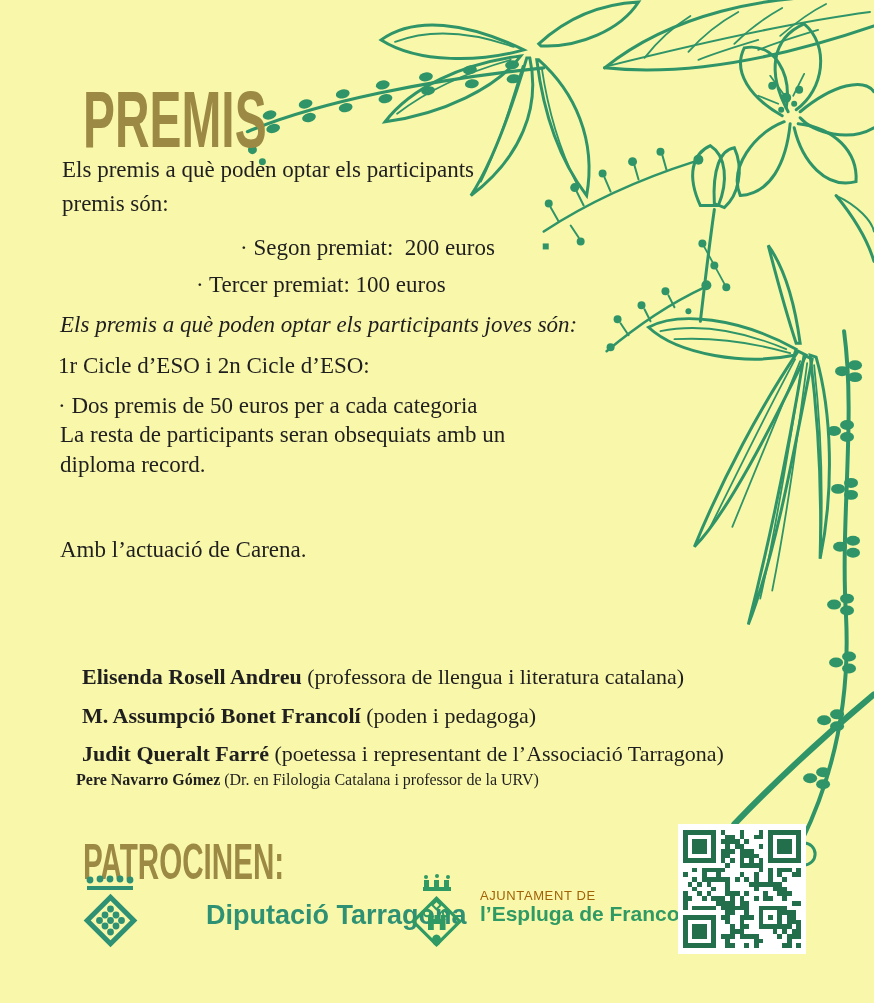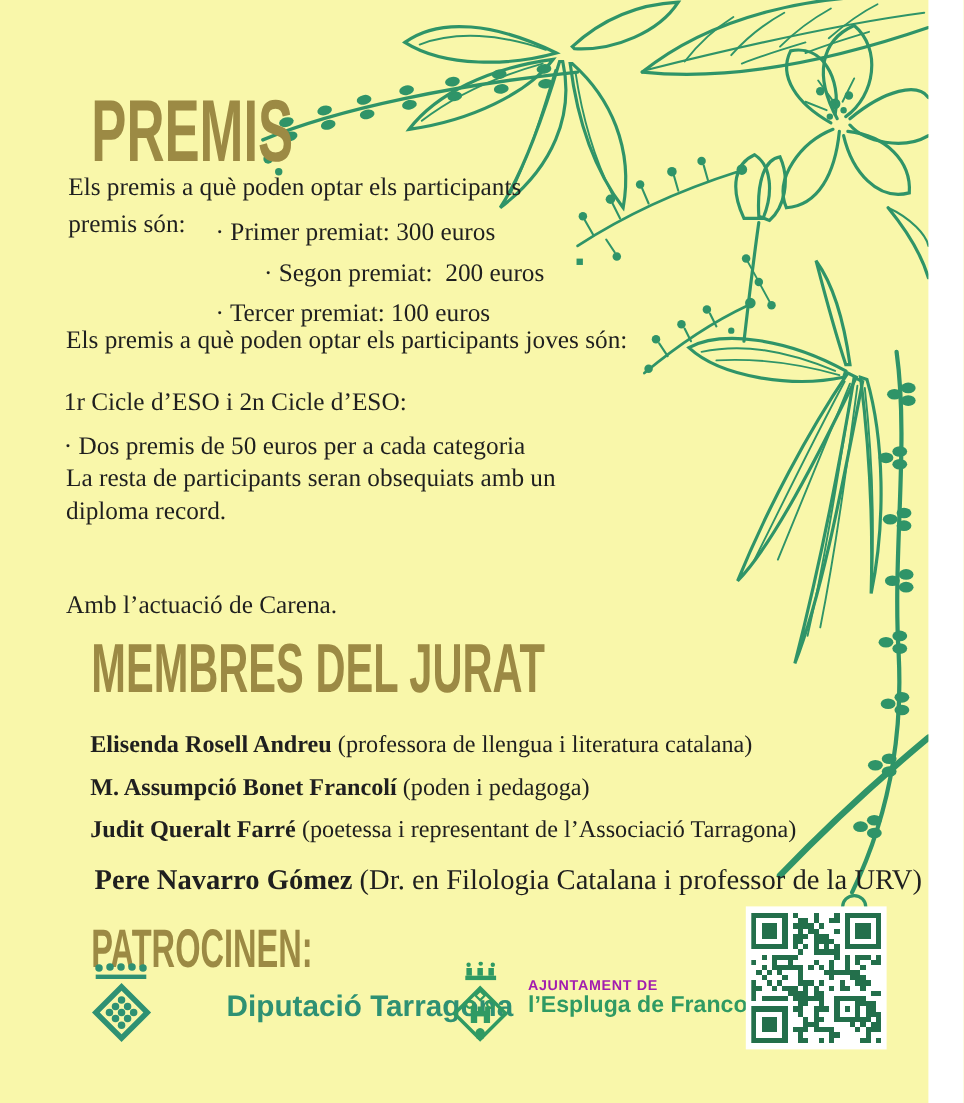--- a/index.html
+++ b/index.html
@@ -1,31 +1,31 @@
 <!DOCTYPE html>
 <html><head>
 <meta charset="utf-8">
 <style>
   :root{
     --bg:#f9f7aa; --green:#2f9468; --deep:#236f4b;
     --gold:#9c8a44; --ink:#1f1f1f; --logo:#2e9173;
   }
   html,body{margin:0;padding:0;}
   .poster{position:relative;width:844px;height:1003px;background:var(--bg);
-          overflow:hidden;font-family:"Liberation Serif",serif;color:var(--ink);}
+          overflow:hidden;font-family:"Liberation Serif",serif;color:var(--ink);padding-left:30px;}
   .art{position:absolute;inset:0;z-index:0;pointer-events:none;}
   .t{position:absolute;z-index:2;font-size:23px;line-height:1.3;white-space:pre;}
   .display{display:inline-block;transform:scale(.63,1.05);transform-origin:0 0;
            font-family:"Liberation Sans",sans-serif;font-weight:700;color:var(--gold);
            white-space:nowrap;line-height:1;}
   .h1{font-size:76px;} .h2{font-size:60px;} .h3{font-size:47px;}
   .member b{font-weight:700;}
   .sponsor-text{position:absolute;font-family:"Liberation Sans",sans-serif;color:var(--logo);}
   .dipu-label{left:158px;top:900px;font-size:27px;font-weight:700;margin-left:48px;}
-  .aj-line1{left:480px;top:888px;font-size:13px;font-weight:700;letter-spacing:.6px;color:#a21caf;}
+  .aj-line1{left:480px;top:888px;font-size:13px;font-weight:400;letter-spacing:.6px;color:#a16207;}
   .aj-line2{left:480px;top:902px;font-size:21px;font-weight:700;color:#2f9a63;}
   .qrbox{position:absolute;left:678px;top:824px;width:118px;height:120px;background:#fff;
          padding:5px;z-index:2;}
   .qrbox svg{width:100%;height:100%;display:block;}
   .logo-icon{position:absolute;z-index:2;}
 </style>
 </head>
 <body>
 
 <div class="poster">
@@ -194,43 +194,39 @@
     <circle cx="806" cy="856" r="11" stroke-width="3"></circle>
 
     <path d="M736,826 C790,770 840,726 876,696" stroke-width="6"></path>
   </svg>
 
   <div class="t" style="left:60px;top:50px;">
     <span class="display h1">PREMIS</span>
   </div>
   <div class="t" style="left:62px;top:155px;">Els premis a què poden optar els participants</div>
   <div class="t" style="left:62px;top:189px;">premis són:</div>
-  <div class="t" style="left:196px;top:196px;">· Primer premiat: 300 euros</div>
   <div class="t" style="left:196px;top:233px;margin-left:44px;">· Segon premiat:  200 euros</div>
   <div class="t" style="left:196px;top:270px;font-family:Liberation Serif, serif;">· Tercer premiat: 100 euros</div>
-  <div class="t" style="left:60px;top:294px;">Els premis a què poden optar els participants joves són:</div>
+  <div class="t" style="left:60px;top:310px;font-style:italic;">Els premis a què poden optar els participants joves són:</div>
   <div class="t" style="left:58px;top:351px;">1r Cicle d’ESO i 2n Cicle d’ESO:</div>
   <div class="t" style="left:58px;top:391px;">· Dos premis de 50 euros per a cada categoria</div>
   <div class="t" style="left:60px;top:420px;">La resta de participants seran obsequiats amb un</div>
   <div class="t" style="left:60px;top:450px;">diploma record.</div>
   <div class="t" style="left:60px;top:490px;margin-top:45px;">Amb l’actuació de Carena.</div>
 
-  <div class="t" style="left:60px;top:547px;">
-    <span class="display h2">MEMBRES DEL JURAT</span>
-  </div>
   <div class="t member" style="left:60px;top:634px;font-size:22px;">
     <b>Elisenda Rosell Andreu</b><span> (professora de llengua i literatura catalana)</span>
   </div>
   <div class="t member" style="left:60px;top:673px;font-size:22px;">
     <b>M. Assumpció Bonet Francolí</b><span> (poden i pedagoga)</span>
   </div>
   <div class="t member" style="left:60px;top:711px;font-size:22px;">
     <b>Judit Queralt Farré</b><span> (poetessa i representant de l’Associació Tarragona)</span>
   </div>
-  <div class="t member" style="left:60px;top:749px;font-size:26px;">
+  <div class="t member" style="left:60px;top:749px;font-size:16px;">
     <b>Pere Navarro Gómez</b><span> (Dr. en Filologia Catalana i professor de la URV)</span>
   </div>
 
   <div class="t" style="left:60px;top:807px;">
     <span class="display h3">PATROCINEN:</span>
   </div>
 
   <svg class="logo-icon" style="left:70px;top:874px;" width="82" height="80" viewBox="0 0 82 80">
     <g fill="#2e9173">
       <circle cx="20" cy="6" r="3.4"></circle>

